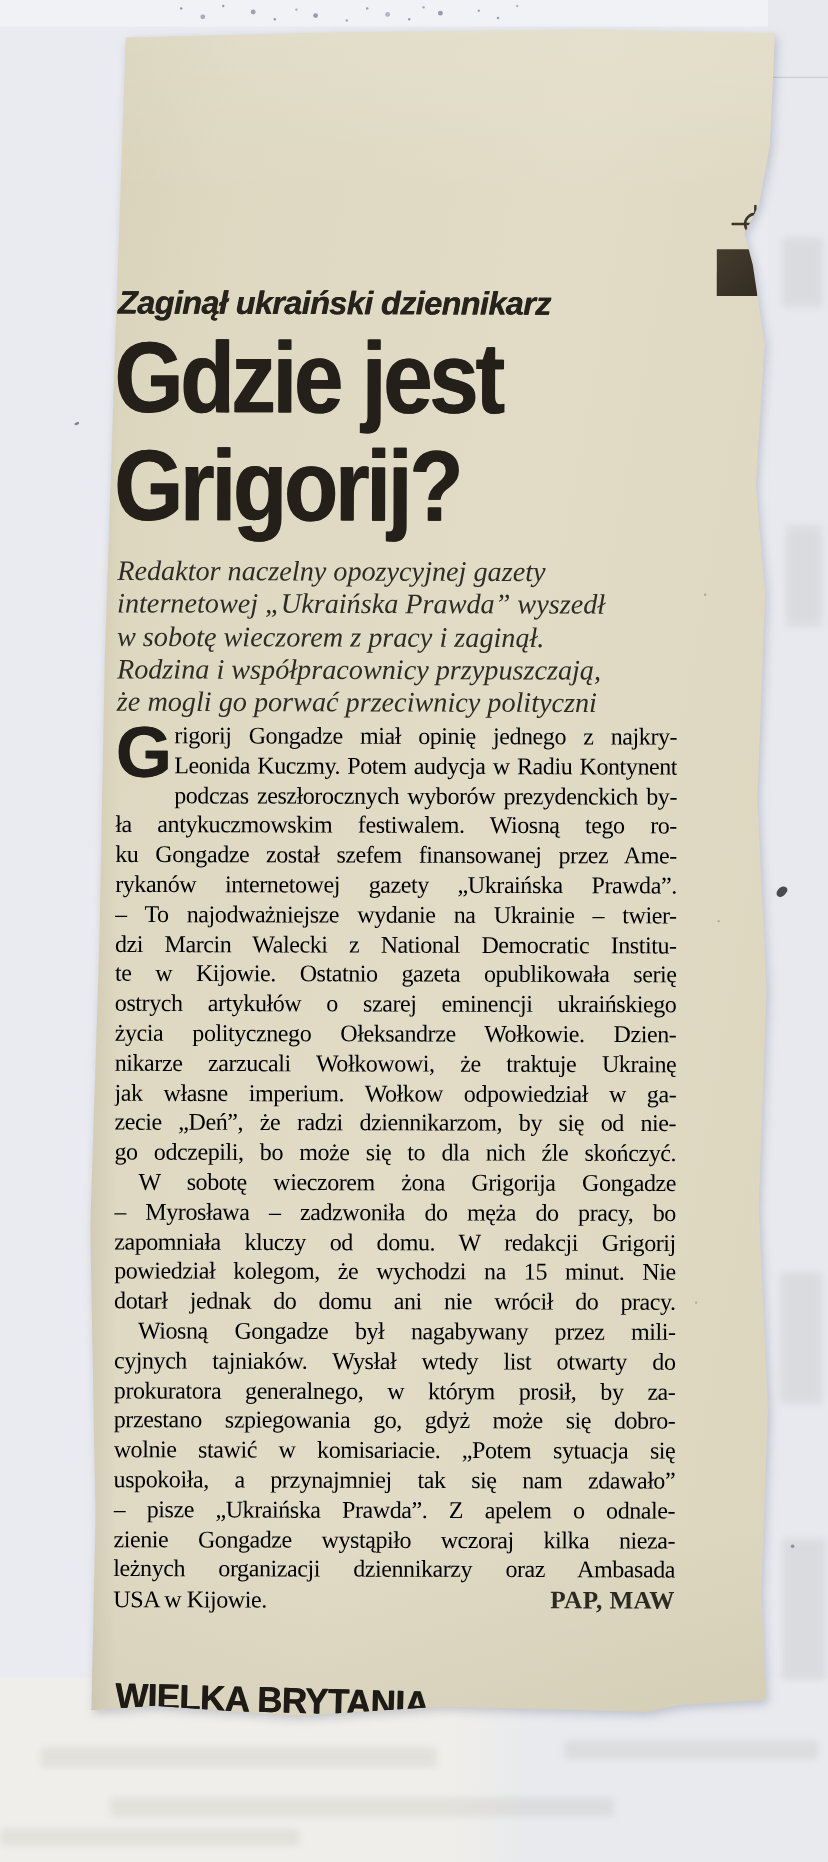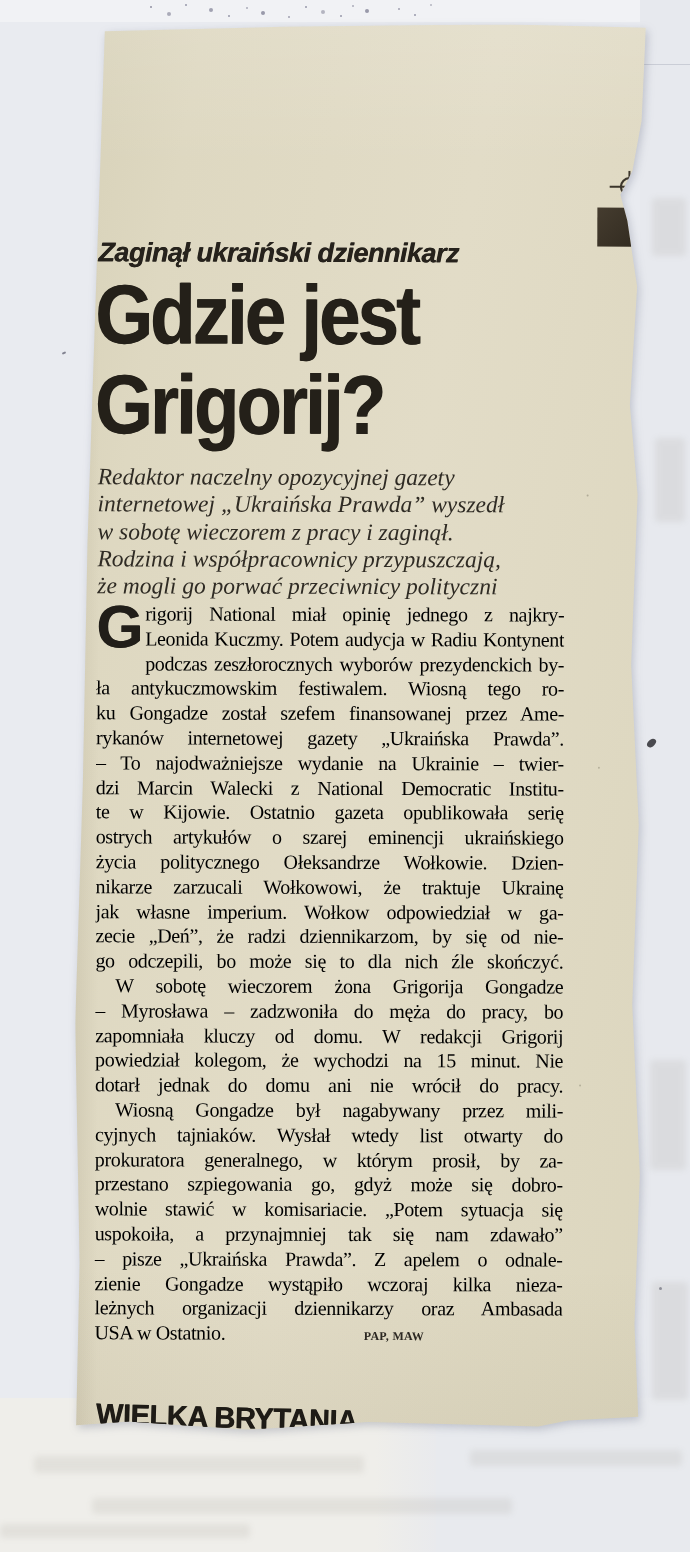--- a/index.html
+++ b/index.html
@@ -74,21 +74,21 @@
   .bodytext{position:absolute;left:26px;top:578px;width:468px;font-size:20px;letter-spacing:-.35px;}
   .bline{height:24.8px;line-height:24.8px;overflow:hidden;
     text-align:justify;text-align-last:justify;}
   .para{overflow:visible;}
   .para-indent .bline:first-child{text-indent:20px;}
   .dropcap{float:left;width:42px;height:48px;margin:3px 7px 0 0;
     font-family:"Liberation Sans",sans-serif;font-weight:bold;font-size:60px;line-height:46px;
     color:#211e19;text-shadow:.7px 0 0 currentColor;}
   .lastrow{display:flex;height:24.8px;line-height:24.8px;align-items:baseline;}
   .lastrow .tail{flex:0 0 auto;}
-  .lastrow .byline{flex:1 1 auto;text-align:center;font-weight:bold;font-size:12px;
+  .lastrow .byline{flex:1 1 auto;text-align:right;font-weight:bold;font-size:21px;
     letter-spacing:.3px;color:#2c2822;}
 
   .next-header{position:absolute;left:28px;top:1374px;
     font-family:"Liberation Sans",sans-serif;font-weight:bold;font-size:30px;
     letter-spacing:-.5px;color:#1e1b16;transform:rotate(1.4deg) scaleX(.97);
     transform-origin:left top;text-shadow:.6px 0 0 currentColor;white-space:nowrap;}
 </style>
 </head>
 <body>
 
@@ -138,21 +138,21 @@
         <div class="lead-line">internetowej „Ukraińska Prawda” wyszedł</div>
         <div class="lead-line">w sobotę wieczorem z pracy i zaginął.</div>
         <div class="lead-line">Rodzina i współpracownicy przypuszczają,</div>
         <div class="lead-line">że mogli go porwać przeciwnicy polityczni</div>
       </div>
 
     <div class="bodytext">
       <div class="para">
         <div class="dropcap">G</div>
         <div>
-            <div class="bline">rigorij National miał opinię jednego z najkry-</div>
+            <div class="bline">rigorij Gongadze miał opinię jednego z najkry-</div>
             <div class="bline">Leonida Kuczmy. Potem audycja w Radiu Kontynent</div>
             <div class="bline">podczas zeszłorocznych wyborów prezydenckich by-</div>
             <div class="bline">ła antykuczmowskim festiwalem. Wiosną tego ro-</div>
             <div class="bline">ku Gongadze został szefem finansowanej przez Ame-</div>
             <div class="bline">rykanów internetowej gazety „Ukraińska Prawda”.</div>
             <div class="bline">– To najodważniejsze wydanie na Ukrainie – twier-</div>
             <div class="bline">dzi Marcin Walecki z National Democratic Institu-</div>
             <div class="bline">te w Kijowie. Ostatnio gazeta opublikowała serię</div>
             <div class="bline">ostrych artykułów o szarej eminencji ukraińskiego</div>
             <div class="bline">życia politycznego Ołeksandrze Wołkowie. Dzien-</div>
@@ -174,20 +174,20 @@
           <div class="bline">cyjnych tajniaków. Wysłał wtedy list otwarty do</div>
           <div class="bline">prokuratora generalnego, w którym prosił, by za-</div>
           <div class="bline">przestano szpiegowania go, gdyż może się dobro-</div>
           <div class="bline">wolnie stawić w komisariacie. „Potem sytuacja się</div>
           <div class="bline">uspokoiła, a przynajmniej tak się nam zdawało”</div>
           <div class="bline">– pisze „Ukraińska Prawda”. Z apelem o odnale-</div>
           <div class="bline">zienie Gongadze wystąpiło wczoraj kilka nieza-</div>
           <div class="bline">leżnych organizacji dziennikarzy oraz Ambasada</div>
         </div>
       <div class="lastrow">
-        <span class="tail">USA w Ostatnio.</span>
+        <span class="tail">USA w Kijowie.</span>
         <span class="byline">PAP, MAW</span>
       </div>
     </div>
 
     <div class="next-header">WIELKA BRYTANIA</div>
   </div>
 </div>
 
 </body></html>

